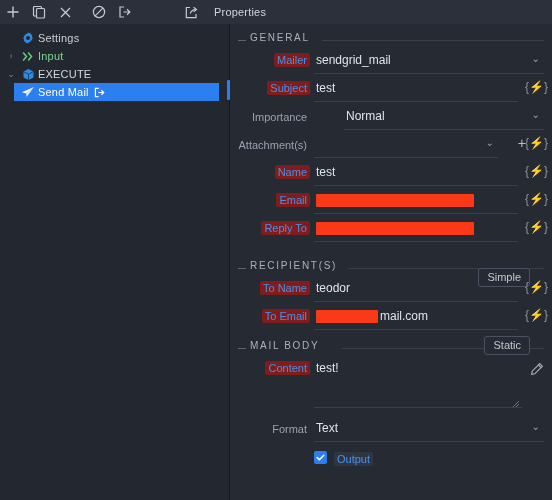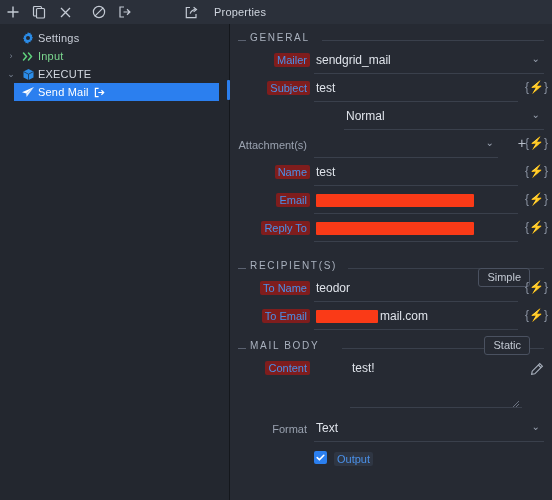--- a/index.html
+++ b/index.html
@@ -265,20 +265,23 @@
           <span class="flabel blue">Subject</span>
         </div>
       <div class="fctl" style="right:34px;">
         <span class="fval">test</span>
         <span class="underline" style="right:0;"></span>
       </div>
       <span class="expr" style="right:4px;">{<span class="bolt">⚡</span>}</span>
     </div>
 
     <div class="frow">
+      <div class="flabel-wrap">
+          <span class="flabel grey">Importance</span>
+        </div>
       <div class="fctl" style="right:8px;margin-left:30px;">
         <span class="fval">Normal</span>
         <span class="caret" style="right:4px;">⌄</span>
         <span class="underline" style="right:0;"></span>
       </div>
     </div>
 
     <div class="frow">
       <div class="flabel-wrap">
           <span class="flabel grey">Attachment(s)</span>
@@ -360,21 +363,21 @@
       <span class="dash"></span>
       <span class="stitle">MAIL BODY</span>
       <span class="sline" style="left:112px;right:8px;"></span>
       <span class="badge" style="right:22px;">Static</span>
     </div>
 
     <div class="ta-wrap">
       <div class="flabel-wrap" style="height:18px;">
           <span class="flabel blue">Content</span>
         </div>
-      <div class="ta-box" style="right:8px;margin-left:36px;">
+      <div class="ta-box" style="right:8px;">
         <span class="ta-text">test!</span>
         <span class="ta-line"></span>
         <span class="grip">
           <svg width="8" height="8" viewBox="0 0 8 8">
             <path d="M7 1L1 7M7 4L4 7" stroke="#6b7280" stroke-width="1" fill="none"></path>
           </svg>
         </span>
         <span class="pencil">
           <svg width="15" height="15" viewBox="0 0 15 15">
             <path d="M10.8 1.6l2.6 2.6-7.6 7.6-3.2.6.6-3.2 7.6-7.6z" stroke="#aab2bf" stroke-width="1.1" fill="none"></path>

